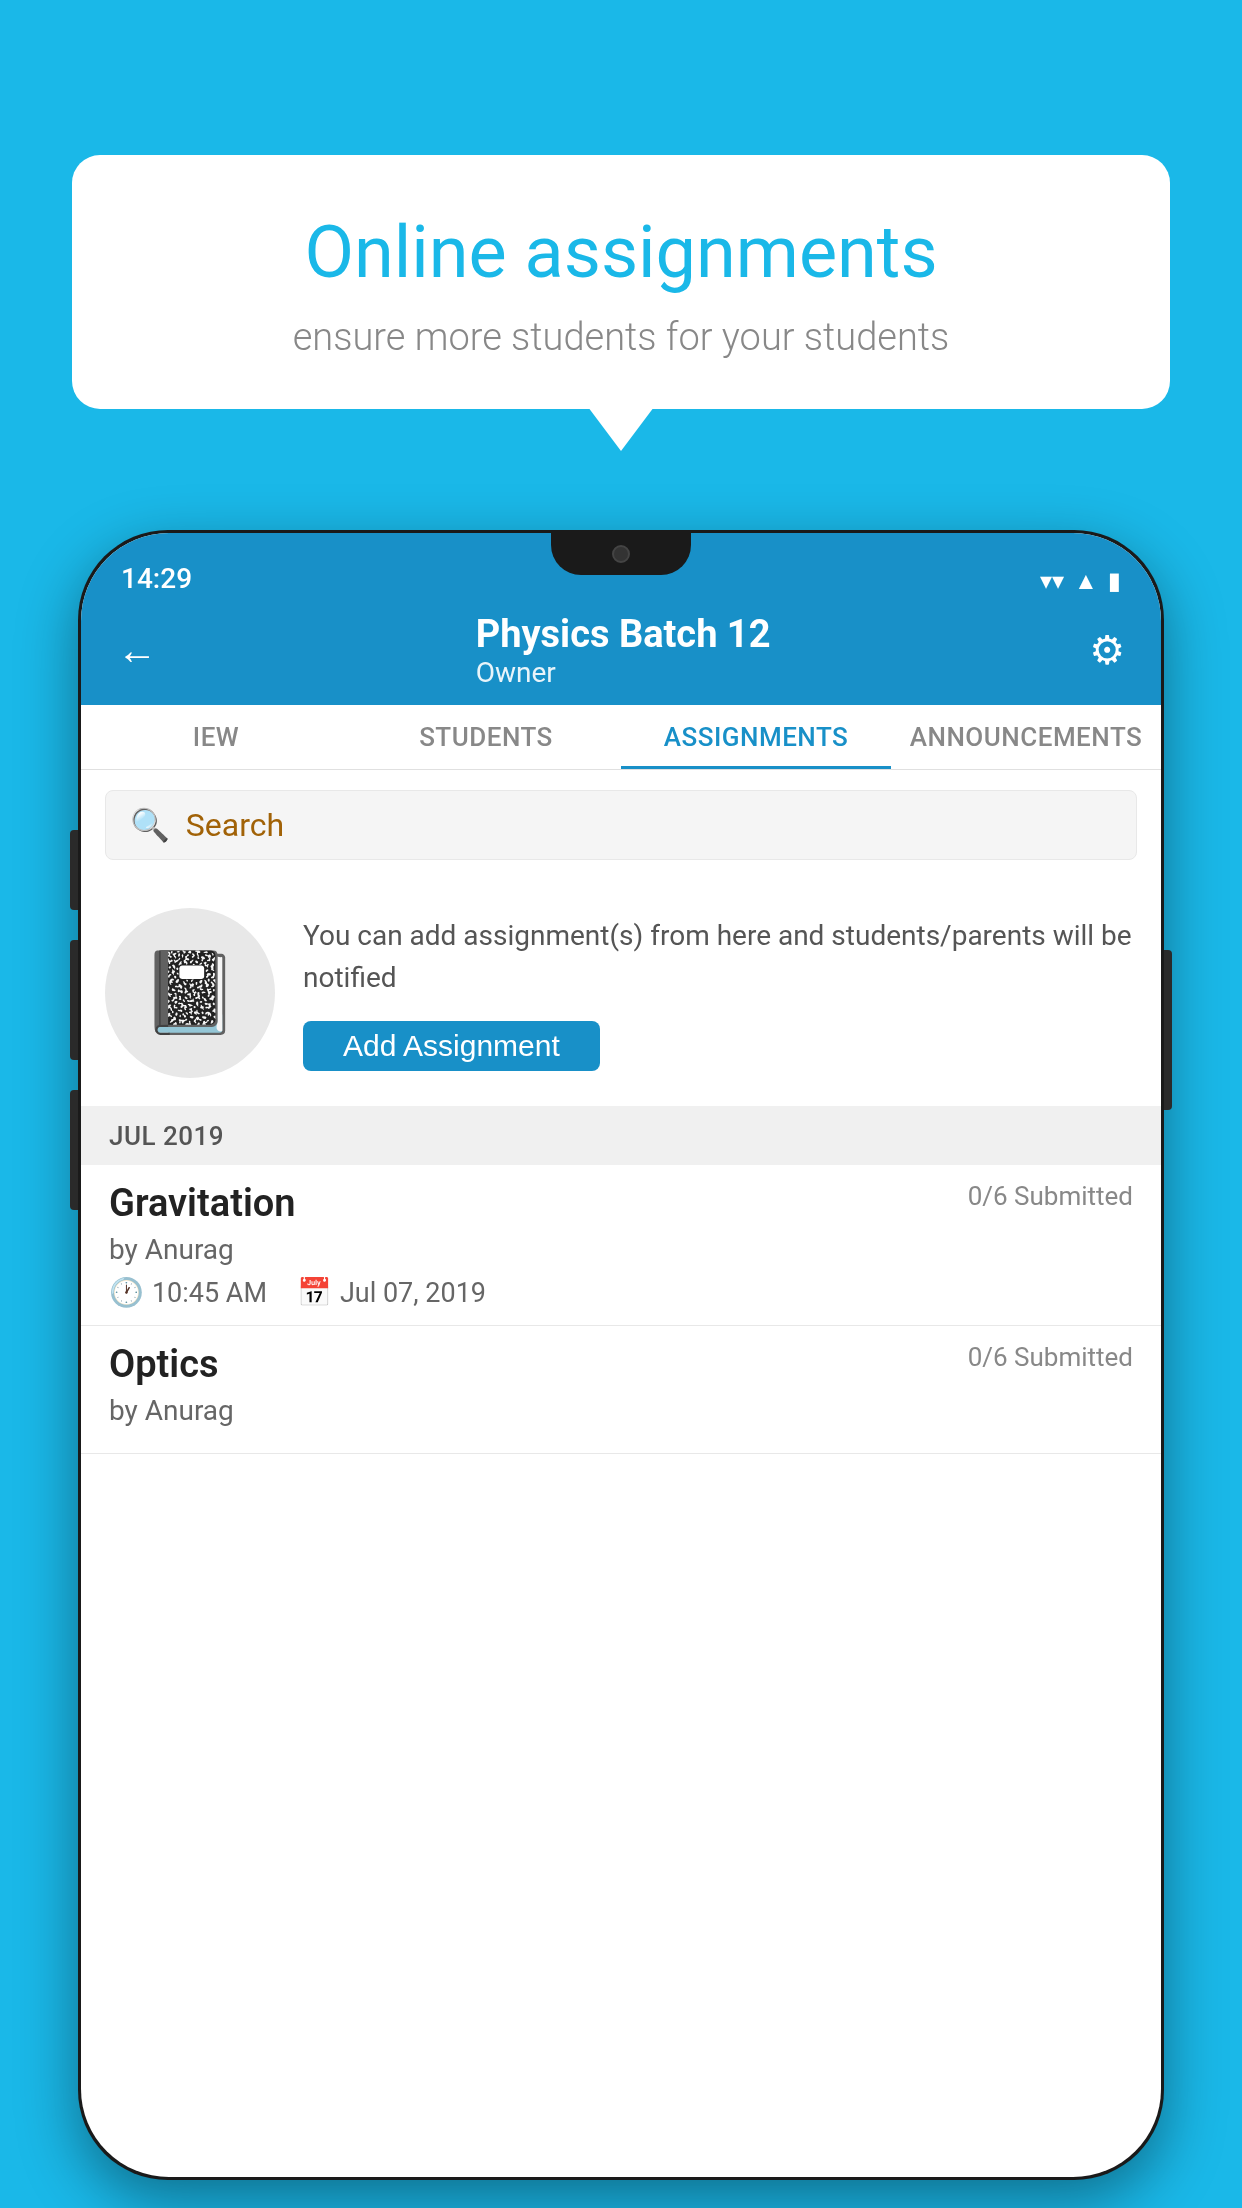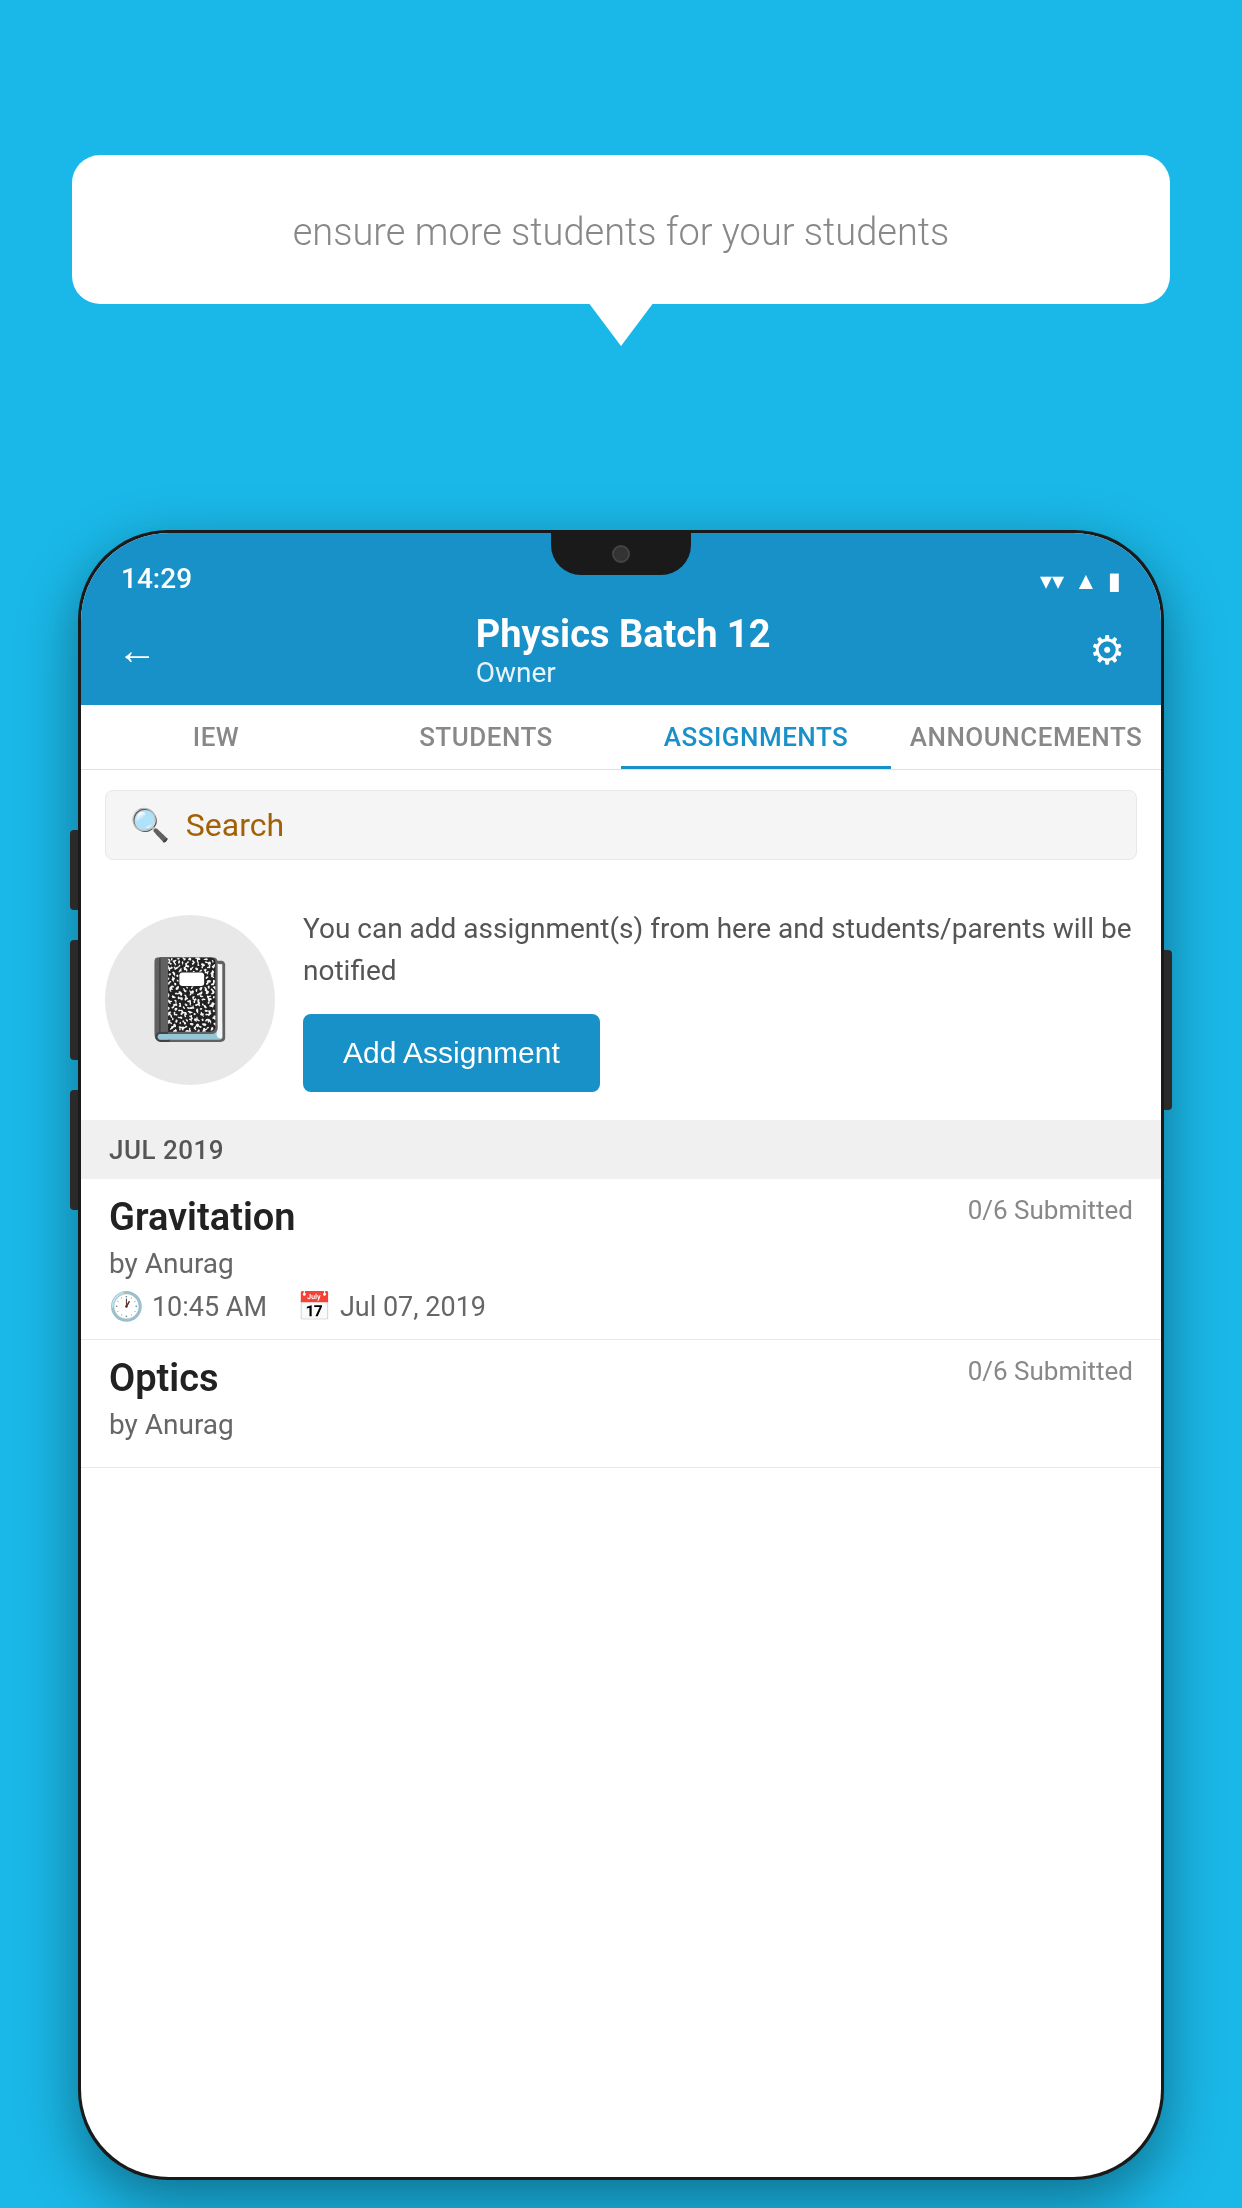--- a/index.html
+++ b/index.html
@@ -244,21 +244,21 @@
       font-size: 28px;
       color: #555;
       line-height: 1.5;
       margin-bottom: 22px;
     }
     .add-assignment-btn {
       background: #1890c8;
       color: white;
       border: none;
       border-radius: 8px;
-      padding: 22px 40px;
+      padding: 8px 40px;
       font-size: 30px;
       font-weight: 500;
       cursor: pointer;
     }
 
     
     .month-header {
       background: #f0f0f0;
       padding: 14px 28px;
       font-size: 26px;
@@ -346,20 +346,21 @@
       height: 160px;
       background: #2a2a2a;
       border-radius: 0 4px 4px 0;
     }
   </style>
 </head>
 <body>
 
 <div class="speech-bubble-container">
   <div class="speech-bubble">
+    <div class="bubble-title">Online assignments</div>
     <div class="bubble-subtitle">ensure more students for your students</div>
   </div>
 </div>
 
 <div class="phone-frame">
 
   <div class="phone-side-btn-left"></div>
   <div class="phone-side-btn-left2"></div>
   <div class="phone-side-btn-left3"></div>
   <div class="phone-side-btn-right"></div>

